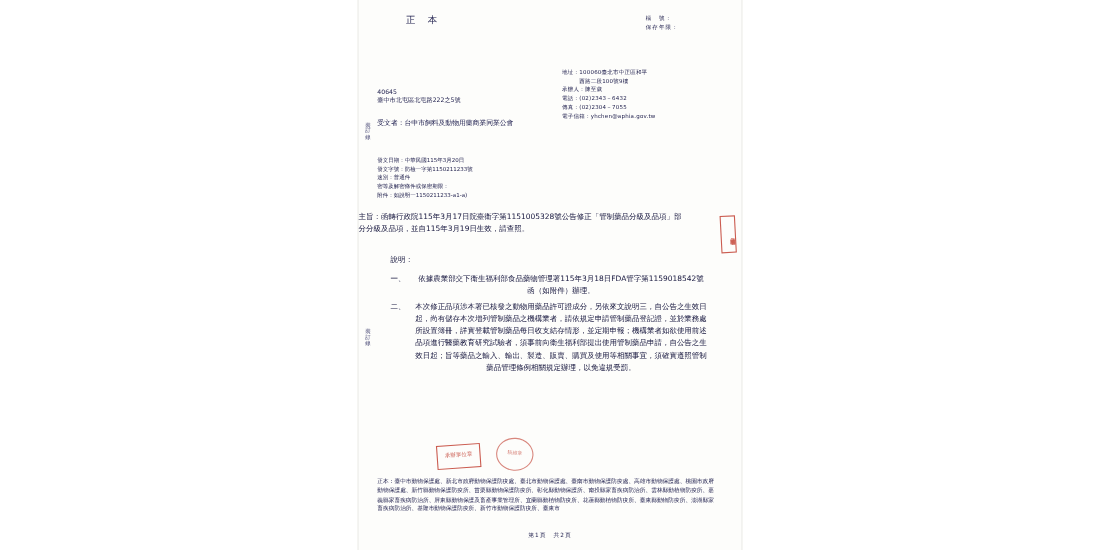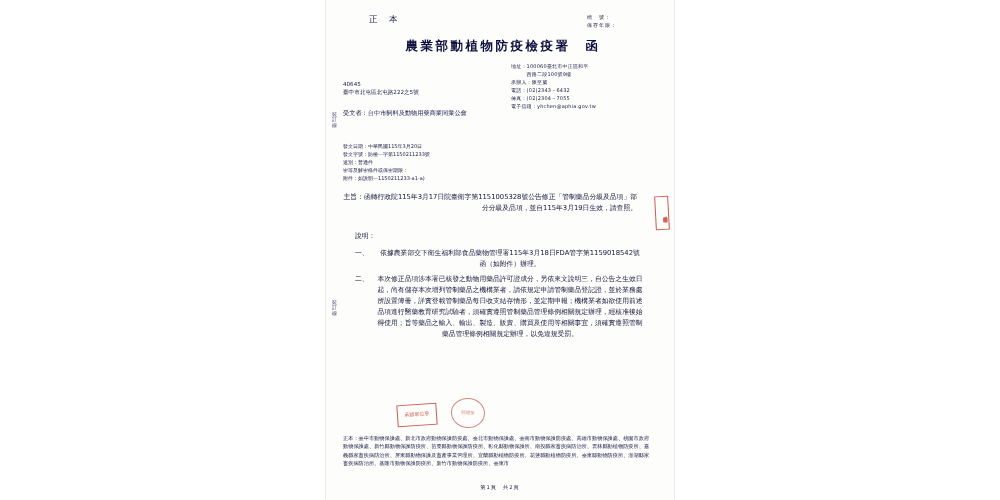--- a/index.html
+++ b/index.html
@@ -107,27 +107,26 @@
   }
   .meta-block {
     left: 18px;
     top: 142px;
     width: 200px;
     font-size: 5px;
     line-height: 1.62;
     color: #22224f;
   }
   .subject {
-    left: 12px;
+    left: 1px;
     top: 192px;
     width: 300px;
     font-size: 6.8px;
     line-height: 1.62;
     color: #14143c;
-    text-align: right;
   }
   .desc-head {
     left: 30px;
     top: 232px;
     font-size: 6.8px;
     color: #14143c;
   }
   .item {
     position: absolute;
     width: 300px;
@@ -249,21 +248,20 @@
   <div class="scan-edge" style="left:325px"></div>
   <div class="scan-edge" style="left:674px"></div>
 
   <div class="doc">
 
     <div class="t copy-label">正  本</div>
 
     <div class="t file-no">檔　號：
 保存年限：</div>
 
-    <div class="t title">農業部動植物防疫檢疫署　函</div>
 
     <div class="t addr-block">地址：100060臺北市中正區和平
 　　　西路二段100號9樓
 承辦人：陳至葳
 電話：(02)2343－6432
 傳真：(02)2304－7055
 電子信箱：yhchen@aphia.gov.tw</div>
 
     <div class="t recip-addr"><span>40645</span>
 <span>臺中市北屯區北屯路222之5號</span></div>
@@ -280,21 +278,21 @@
 
     <div class="t desc-head">說明：</div>
 
     <div class="item item-1">
       <span class="num">一、</span>
       <span class="body">依據農業部交下衛生福利部食品藥物管理署115年3月18日FDA管字第1159018542號函（如附件）辦理。</span>
     </div>
 
     <div class="item item-2">
       <span class="num">二、</span>
-      <span class="body">本次修正品項涉本署已核發之動物用藥品許可證成分，另依來文說明三，自公告之生效日起，尚有儲存本次增列管制藥品之機構業者，請依規定申請管制藥品登記證，並於業務處所設置簿冊，詳實登載管制藥品每日收支結存情形，並定期申報；機構業者如欲使用前述品項進行醫藥教育研究試驗者，須確實遵照管制藥品管理條例相關規定辦理，經核准後始得使用；旨等藥品之輸入、輸出、製造、販賣、購買及使用等相關事宜，須確實遵照管制藥品管理條例相關規定辦理，以免違規受罰。</span>
+      <span class="body">本次修正品項涉本署已核發之動物用藥品許可證成分，另依來文說明三，自公告之生效日起，尚有儲存本次增列管制藥品之機構業者，請依規定申請管制藥品登記證，並於業務處所設置簿冊，詳實登載管制藥品每日收支結存情形，並定期申報；機構業者如欲使用前述品項進行醫藥教育研究試驗者，須事前向衛生福利部提出使用管制藥品申請，自公告之生效日起；旨等藥品之輸入、輸出、製造、販賣、購買及使用等相關事宜，須確實遵照管制藥品管理條例相關規定辦理，以免違規受罰。</span>
     </div>
 
     <div class="t cc-block"><span class="lead">正本：</span><span>臺中市動物保護處、新北市政府動物保護防疫處、臺北市動物保護處、臺南市動物保護防疫處、高雄市動物保護處、桃園市政府動物保護處、新竹縣動物保護防疫所、苗栗縣動物保護防疫所、彰化縣動物保護所、南投縣家畜疾病防治所、雲林縣動植物防疫所、嘉義縣家畜疾病防治所、屏東縣動物保護及畜產事業管理所、宜蘭縣動植物防疫所、花蓮縣動植物防疫所、臺東縣動物防疫所、澎湖縣家畜疾病防治所、基隆市動物保護防疫所、新竹市動物保護防疫所、臺東市</span></div>
 
     <div class="t footer">第1頁　共2頁</div>
 
     <div class="fold-mark fold-top">裝訂線</div>
     <div class="fold-mark fold-bottom">裝訂線</div>
 
     <div class="stamp stamp-right">防檢署電子章</div>

